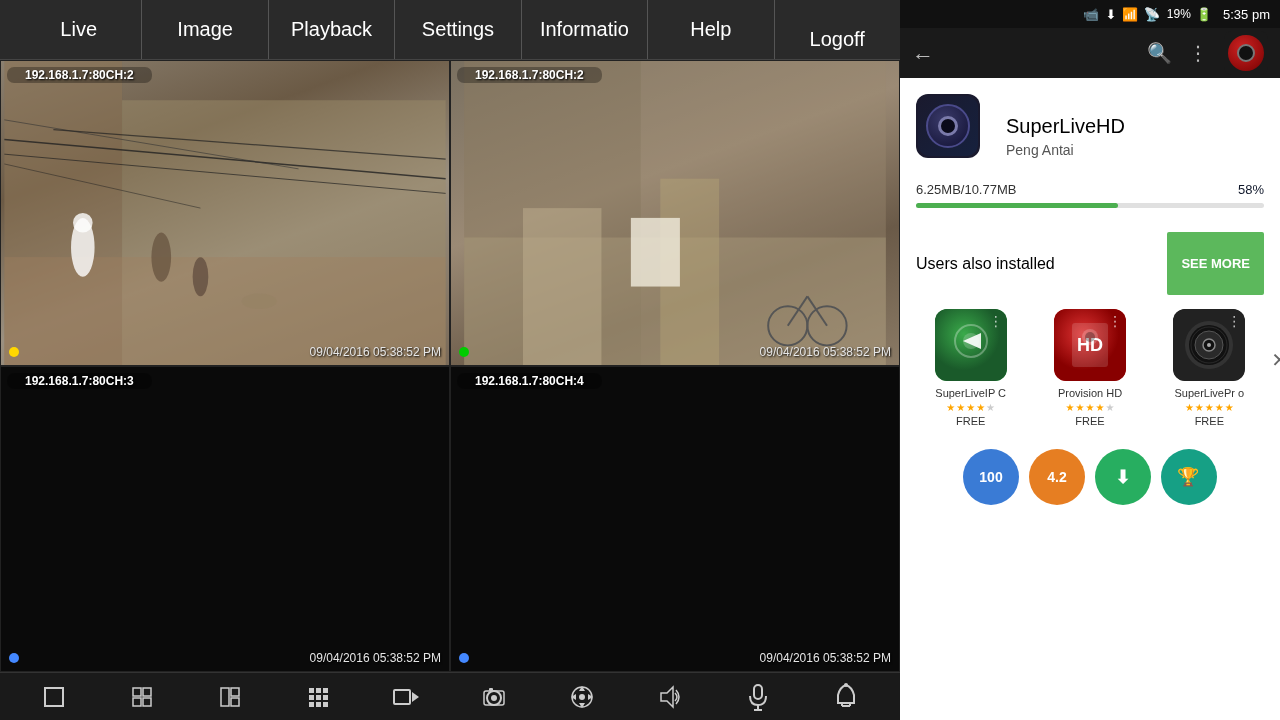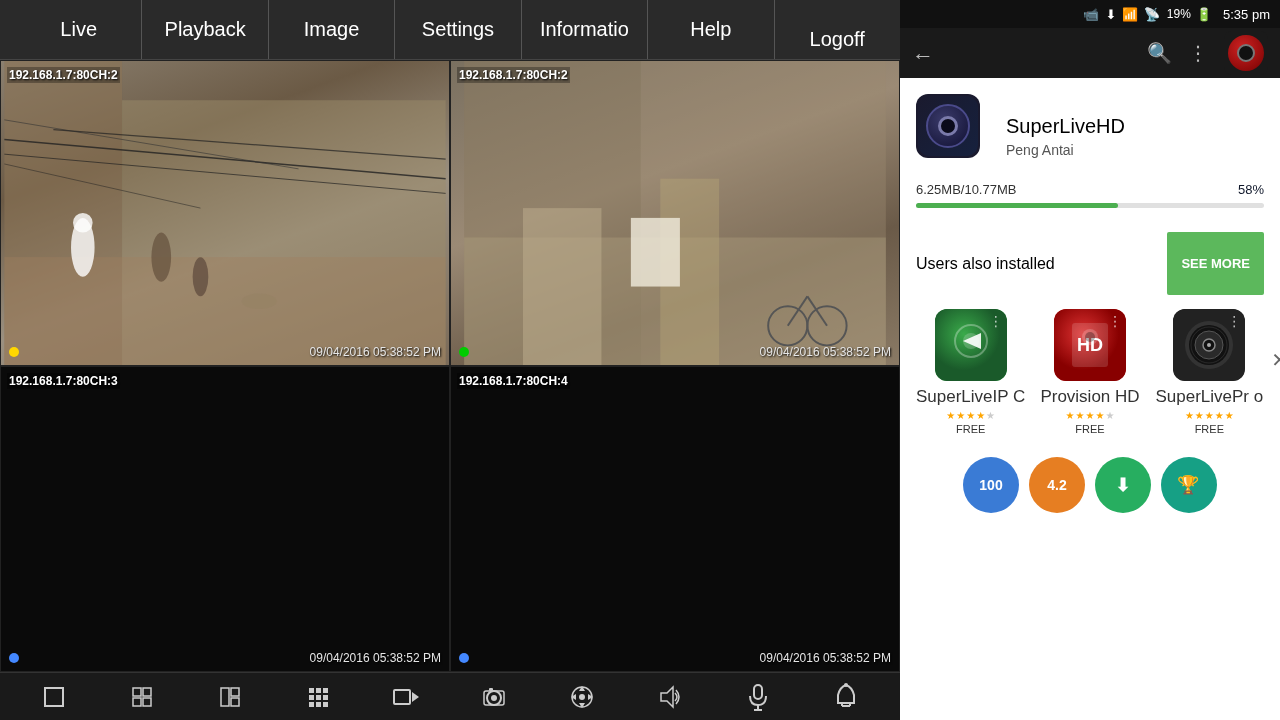--- a/index.html
+++ b/index.html
@@ -96,21 +96,22 @@
 
     .cam-label {
       position: absolute;
       top: 6px;
       left: 6px;
       color: #fff;
       font-size: 12px;
       font-weight: bold;
       text-shadow: 1px 1px 2px #000;
       background: rgba(0,0,0,0.3);
-      padding: 1px 2px;
+      padding: 1px 18px;
+      border-radius: 7px;
     }
 
     .cam-timestamp {
       position: absolute;
       bottom: 6px;
       right: 8px;
       color: #e5e5e5;
       font-size: 12px;
       text-shadow: 1px 1px 2px #000;
     }
@@ -344,21 +345,21 @@
 
     .icon-provisionhd {
       background: linear-gradient(135deg, #cc2222, #990000);
     }
 
     .icon-superlivepro {
       background: linear-gradient(135deg, #222, #555);
     }
 
     .related-app-name {
-      font-size: 17px;
+      font-size: 11px;
       color: #333;
       text-align: center;
       margin-bottom: 3px;
     }
 
     .app-rating {
       display: flex;
       gap: 1px;
       margin-bottom: 2px;
     }
@@ -402,24 +403,24 @@
 </head>
 <body>
 
 <div id="left-panel">
 
   <div id="top-nav">
     <div class="nav-item">
       <span>Live</span>
     </div>
     <div class="nav-item">
+      <span>Image</span>
+    </div>
+    <div class="nav-item">
       <span>Playback</span>
-    </div>
-    <div class="nav-item">
-      <span>Image</span>
     </div>
     <div class="nav-item">
       <span>Settings</span>
     </div>
     <div class="nav-item">
       <span>Informatio</span>
     </div>
     <div class="nav-item">
       <span>Help</span>
     </div>

